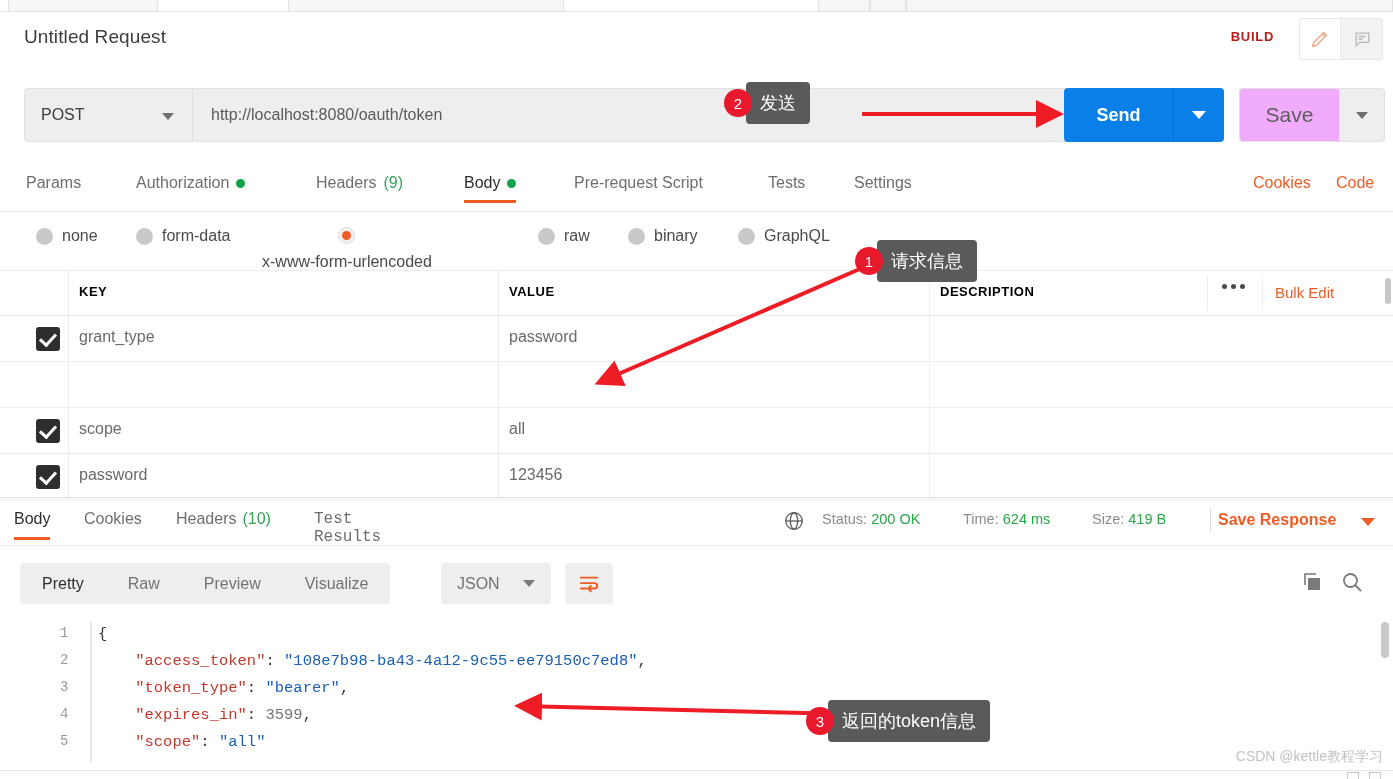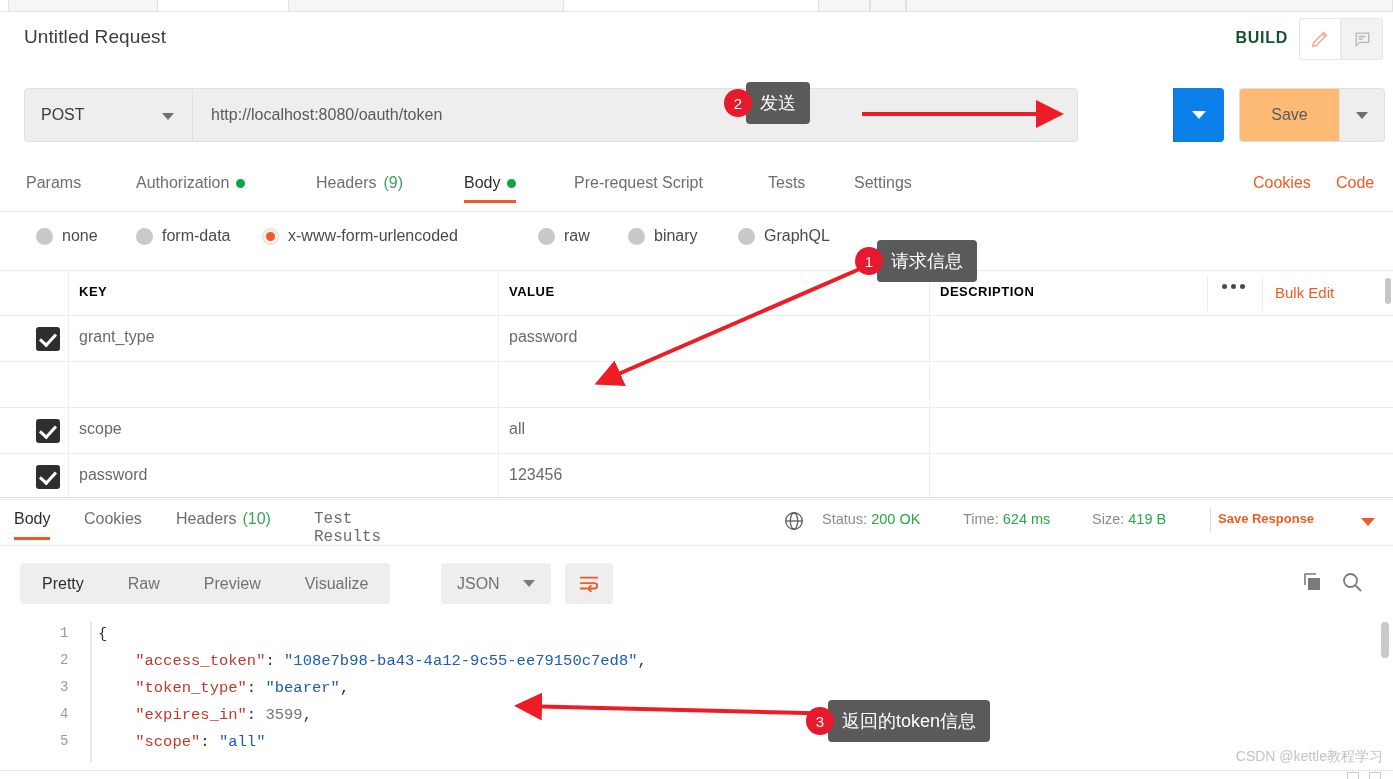--- a/index.html
+++ b/index.html
@@ -12,21 +12,21 @@
   #app { position: relative; width: 1393px; height: 779px; background:#fff; }
 
   
   .tabstrip { position:absolute; left:0; top:0; width:1393px; height:12px; background:#fff; }
   .tabstrip .frag { position:absolute; top:-8px; height:20px; background:#f6f6f6;
                     border:1px solid #e2e2e2; border-bottom:none; }
   .tabstrip .base { position:absolute; left:0; top:11px; width:1393px; height:1px; background:#e3e3e3; }
 
   
   .req-title { position:absolute; left:24px; top:26px; font-size:19px; color:#3d3d3d; letter-spacing:.1px; }
-  .build-lbl { position:absolute; right:105px; top:29px; font-size:16px; color:#14532d; font-weight:bold; letter-spacing:.7px; }
+  .build-lbl { position:absolute; right:119px; top:29px; font-size:13px; color:#b91c1c; font-weight:bold; letter-spacing:.7px; }
   .icon-btn { position:absolute; top:18px; width:42px; height:42px; display:flex; align-items:center; justify-content:center;
               border:1px solid #e6e6e6; background:#fff; }
   .icon-btn.pencil { right:52px; border-radius:3px 0 0 3px; }
   .icon-btn.comment { right:10px; background:#f2f2f2; border-left:none; border-radius:0 3px 3px 0; }
 
   
   .urlrow { position:absolute; left:24px; top:88px; height:54px; }
   .method {
     width:168px; height:54px; background:#eeeeee; border:1px solid #e0e0e0; border-right:none;
     border-radius:4px 0 0 4px; display:flex; align-items:center; padding:0 16px; position:relative;
@@ -43,23 +43,23 @@
     position:absolute; left:1064px; top:88px; width:109px; height:54px; background:#0b7fe8;
     border-radius:4px 0 0 4px; display:flex; align-items:center; justify-content:center;
     color:#fff; font-size:18px; font-weight:bold;
   }
   .send-caret {
     position:absolute; left:1173px; top:88px; width:51px; height:54px; background:#0b7fe8;
     border-left:1px solid #1070c7; border-radius:0 4px 4px 0; display:flex; align-items:center; justify-content:center;
   }
   .caret-wh { width:0;height:0;border-left:7px solid transparent;border-right:7px solid transparent;border-top:8px solid #fff; }
   .save-btn {
-    position:absolute; left:1239px; top:88px; width:100px; height:54px; background:#fdba74;
+    position:absolute; left:1239px; top:88px; width:100px; height:54px; background:#f0abfc;
     border:1px solid #e0e0e0; border-right:none; border-radius:4px 0 0 4px;
-    display:flex; align-items:center; justify-content:center; font-size:16px; color:#5c5c5c;
+    display:flex; align-items:center; justify-content:center; font-size:21px; color:#5c5c5c;
   }
   .save-caret {
     position:absolute; left:1339px; top:88px; width:46px; height:54px; background:#eeeeee;
     border:1px solid #e0e0e0; border-radius:0 4px 4px 0; display:flex; align-items:center; justify-content:center;
   }
 
   
   .reqtabs { position:absolute; left:0; top:166px; width:1393px; height:44px; }
   .rtab { position:absolute; top:8px; font-size:16px; color:#6e6e6e; display:flex; align-items:center; gap:7px; }
   .rtab.active { color:#2e2e2e; }
@@ -99,21 +99,21 @@
   
   .resp-sep { position:absolute; left:0; top:497px; width:1393px; height:1px; background:#e0e0e0; }
   .resptabs { position:absolute; left:0; top:500px; height:44px; }
   .restab { position:absolute; top:10px; font-size:16px; color:#6e6e6e; display:flex; align-items:center; gap:6px; }
   .restab.active { color:#2e2e2e; }
   .restab .uline { position:absolute; left:0; bottom:-12px; height:3px; background:#ef5b25; width:100%; }
   .meta { position:absolute; top:511px; font-size:14.5px; }
   .meta .lab { color:#8c8c8c; }
   .meta .val { color:#27a745; }
   .meta-sep { position:absolute; left:1210px; top:508px; width:1px; height:24px; background:#dcdcdc; }
-  .save-resp { position:absolute; left:1218px; top:511px; font-size:13px; color:#ef5b25; font-weight:bold; }
+  .save-resp { position:absolute; left:1218px; top:511px; font-size:16px; color:#ef5b25; font-weight:bold; }
   .save-resp-caret { position:absolute; left:1361px; top:518px; width:0;height:0;
                      border-left:7px solid transparent;border-right:7px solid transparent;border-top:8px solid #ef5b25;}
   .resptabs-rule { position:absolute; left:0; top:545px; width:1393px; height:1px; background:#ededed; }
 
   
   .viewbar { position:absolute; left:20px; top:563px; height:41px; background:#eeeeee; border-radius:4px; display:flex; align-items:center; }
   .vtab { padding:0 22px; font-size:16px; color:#737373; line-height:41px; }
   .vtab.active { color:#2e2e2e; }
   .fmt { position:absolute; left:441px; top:563px; width:110px; height:41px; background:#eeeeee; border-radius:4px;
          display:flex; align-items:center; padding:0 16px; font-size:16px; color:#737373; }
@@ -175,20 +175,21 @@
     </svg>
   </div>
 
   <div class="urlrow">
     <div class="method">
       <span class="method-text">POST</span>
       <span class="caret-dk"></span>
     </div>
     <div class="urlinput">http://localhost:8080/oauth/token</div>
   </div>
+  <div class="send-btn">Send</div>
   <div class="send-caret">
     <span class="caret-wh"></span>
   </div>
   <div class="save-btn">Save</div>
   <div class="save-caret">
     <span class="caret-dk" style="position:static;"></span>
   </div>
 
   <div class="reqtabs">
     <div class="rtab" style="left:26px;">
@@ -223,21 +224,21 @@
 
   <div class="radios">
     <div class="rad" style="left:36px;">
       <span class="radio-c"></span>
       <span>none</span>
     </div>
     <div class="rad" style="left:136px;">
       <span class="radio-c"></span>
       <span>form-data</span>
     </div>
-    <div class="rad" style="left:262px;">
+    <div class="rad" style="left:262px;flex-direction:column;">
       <span class="radio-c on"></span>
       <span>x-www-form-urlencoded</span>
     </div>
     <div class="rad" style="left:538px;">
       <span class="radio-c"></span>
       <span>raw</span>
     </div>
     <div class="rad" style="left:628px;">
       <span class="radio-c"></span>
       <span>binary</span>

